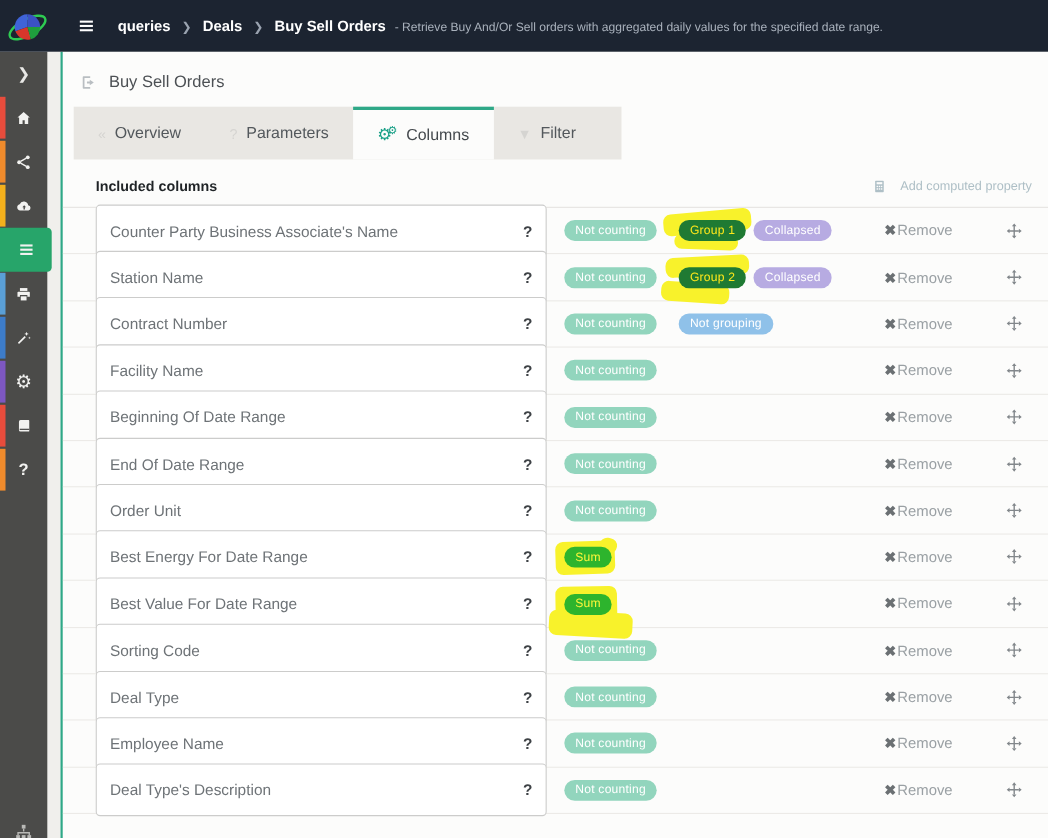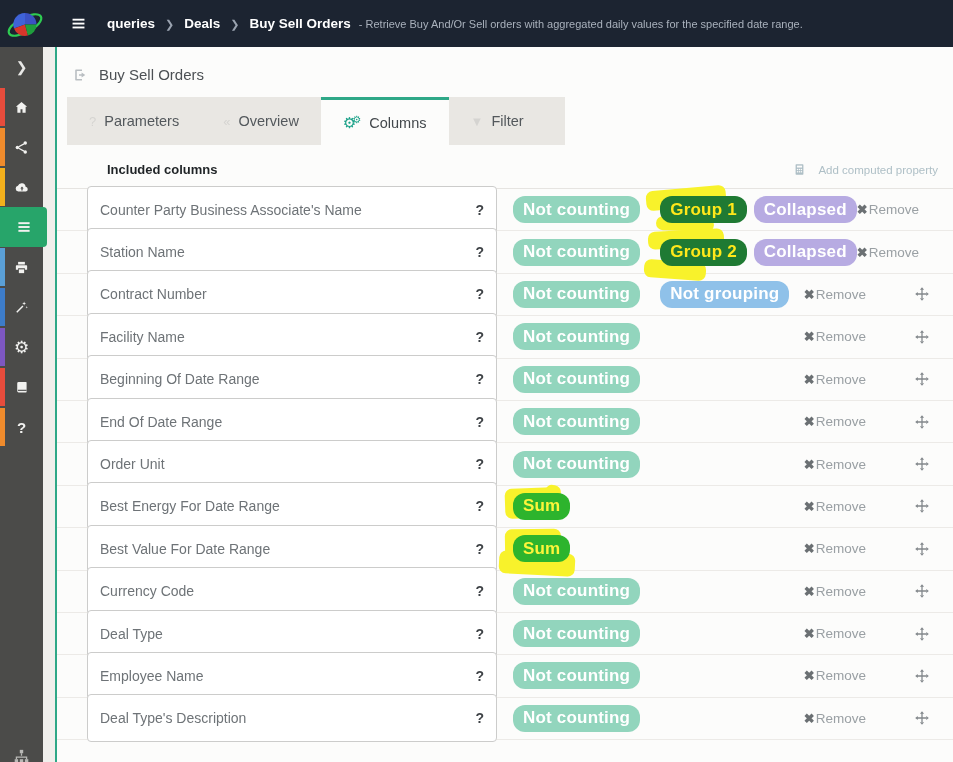--- a/index.html
+++ b/index.html
@@ -66,21 +66,20 @@
   .tab.active {
     background:#fcfcfb; border-top:3px solid var(--c-accent);
     height:48px; color:#43484c; padding-top:0;
   }
   .tab.active .cogs { color:#1ba188; opacity:1; font-size:15px; line-height:1; }
   .tab.active .cogs .cog-sm { font-size:10px; margin-left:-4px; vertical-align:5px; display:inline-block; }
   
   .sec-row {
     display:flex; align-items:center; justify-content:space-between;
     padding:17px 15px 11px 30px;
-    margin-left:20px;
   }
   .sec-title { font-weight:bold; font-size:13px; color:#1f2326; }
   .add-computed {
     display:flex; align-items:center; gap:12px;
     color:#aebfc6; font-size:11.5px; cursor:pointer;
   }
   
   .rows { border-top:1px solid #e6e4e1; }
   .col-row {
     display:flex; align-items:center; height:42.4px;
@@ -91,21 +90,21 @@
     border:1px solid #cccccb; border-radius:4px; background:#ffffff;
     display:flex; align-items:center; padding:0 12px;
     font-size:14px; color:#6e7377; cursor:text;
   }
   .help { margin-left:auto; font-weight:bold; color:#3e4246; font-size:14px; cursor:pointer; }
   .badges { display:flex; align-items:center; margin-left:16px; gap:7px; }
   .badges > :first-child { margin-right:13px; }
   .badge {
     position:relative; z-index:1; display:inline-block;
     padding:3.5px 10px; border-radius:12px;
-    font-size:17px; font-weight:bold; color:#fff;
+    font-size:11px; font-weight:normal; color:#fff;
     letter-spacing:.2px; cursor:pointer; white-space:nowrap;
   }
   .badge--not-counting { background:var(--c-notcount); }
   .badge--group        { background:var(--c-group); color:var(--c-group-text); }
   .badge--collapsed    { background:var(--c-collapsed); }
   .badge--not-grouping { background:var(--c-notgroup);text-align:center; }
   .badge--sum          { background:var(--c-sum); color:var(--c-sum-text); }
   
   .hl-wrap { position:relative; display:inline-block; }
   .hl-wrap::before, .hl-wrap::after {
@@ -252,26 +251,26 @@
     <div class="title-row">
       <svg viewBox="0 0 20 20" width="16" height="16" fill="#b9bec2">
         <path d="M12.5 3H5a1 1 0 0 0-1 1v12a1 1 0 0 0 1 1h7.5v-2H6V5h6.5z"></path>
         <path d="M12 6.8l4.6 3.2L12 13.2v-2.2H8.8V9H12z"></path>
       </svg>
       <span>Buy Sell Orders</span>
     </div>
 
     <div class="tabbar">
       <div class="tab">
+        <span class="ticon">«</span>
+        <span>Overview</span>
+      </div>
+      <div class="tab">
         <span class="ticon">?</span>
         <span>Parameters</span>
-      </div>
-      <div class="tab">
-        <span class="ticon">«</span>
-        <span>Overview</span>
       </div>
       <div class="tab active">
         <span class="cogs">⚙<span class="cog-sm">⚙</span></span>
         <span>Columns</span>
       </div>
       <div class="tab">
         <span class="ticon">▼</span>
         <span>Filter</span>
       </div>
     </div>
@@ -440,21 +439,21 @@
     <span class="remove"><i class="x">✖</i><span class="remove-txt">Remove</span></span>
     <span class="move">
       <svg viewBox="0 0 20 20" width="16" height="16" fill="currentColor">
         <path d="M10 1.5l2.6 3.2H7.4zM10 18.5l2.6-3.2H7.4zM1.5 10l3.2-2.6v5.2zM18.5 10l-3.2-2.6v5.2zM9.2 4.5h1.6v11H9.2zM4.5 9.2h11v1.6h-11z"></path>
       </svg>
     </span>
   </div>
 
   <div class="col-row">
     <div class="field">
-      <span class="field-label">Currency Code</span>
+      <span class="field-label">Sorting Code</span>
       <span class="help">?</span>
     </div>
     <div class="badges">
             <span class="badge badge--not-counting">Not counting</span>
           </div>
     <span class="remove"><i class="x">✖</i><span class="remove-txt">Remove</span></span>
     <span class="move">
       <svg viewBox="0 0 20 20" width="16" height="16" fill="currentColor">
         <path d="M10 1.5l2.6 3.2H7.4zM10 18.5l2.6-3.2H7.4zM1.5 10l3.2-2.6v5.2zM18.5 10l-3.2-2.6v5.2zM9.2 4.5h1.6v11H9.2zM4.5 9.2h11v1.6h-11z"></path>
       </svg>

